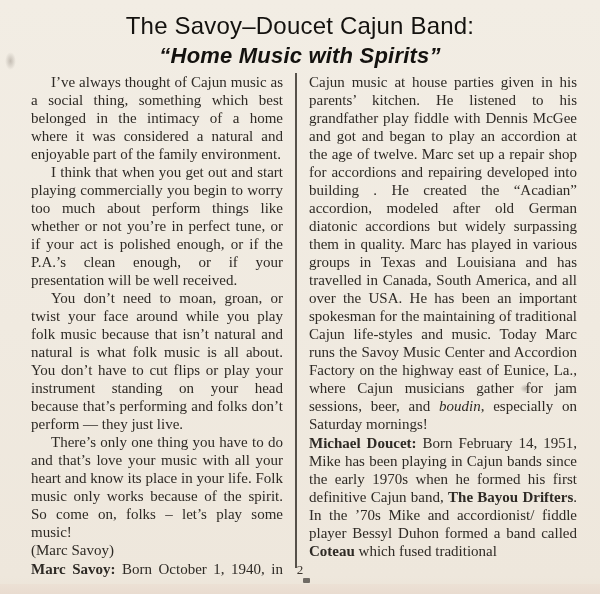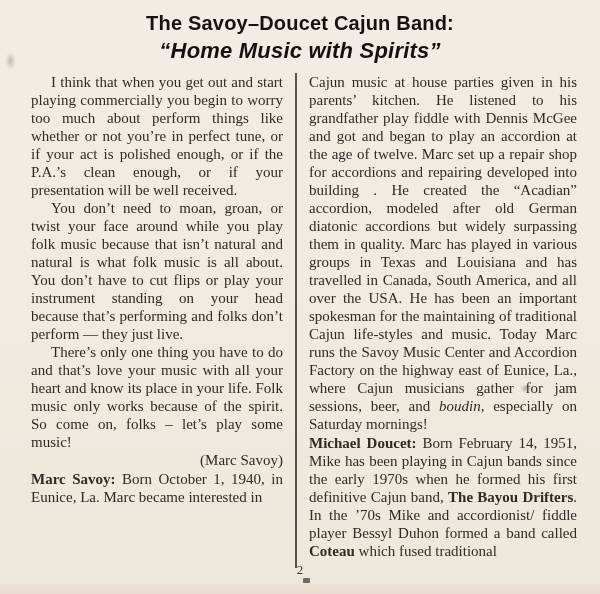--- a/index.html
+++ b/index.html
@@ -19,22 +19,22 @@
     position: absolute;
     top: 12px;
     left: 0;
     right: 0;
     text-align: center;
     color: #14120f;
     font-family: "Liberation Sans", sans-serif;
   }
   .header h1 {
     margin: 0;
-    font-size: 20px;
-    font-weight: 700;
+    font-size: 24px;
+    font-weight: 400;
     letter-spacing: 0.2px;
   }
   .header h2 {
     margin: 3px 0 0 0;
     font-size: 22px;
     font-weight: 700;
     font-style: italic;
     letter-spacing: 0.2px;
   }
   
@@ -56,21 +56,21 @@
   .col.left  { width: 252px; }
   .col.right { width: 268px; }
   .divider {
     flex: 0 0 auto;
     width: 2px;
     margin: 0 12px 10px 12px;
     background: rgba(52, 47, 41, 0.82);
   }
   .col p { margin: 0; }
   p.indent { text-indent: 20px; }
-  p.attribution { text-align: right; }
+  p.attribution { }
   p.bio { margin-top: 1px; }
   .bold { font-weight: bold; }
   .italic { font-style: italic; }
   
   .page-number {
     position: absolute;
     left: 0;
     right: 0;
     top: 562px;
     text-align: center;
@@ -108,20 +108,21 @@
 <div class="page">
 
   <div class="header">
     <h1>The Savoy–Doucet Cajun Band:</h1>
     <h2>“Home Music with Spirits”</h2>
   </div>
 
   <div class="columns">
 
     <div class="col left">
+      <p class="indent">I’ve always thought of Cajun music as a social thing, something which best belonged in the intimacy of a home where it was considered a natural and enjoyable part of the family environment.</p>
       <p class="indent">I think that when you get out and start playing commercially you begin to worry too much about perform things like whether or not you’re in perfect tune, or if your act is polished enough, or if the P.A.’s clean enough, or if your presentation will be well received.</p>
       <p class="indent">You don’t need to moan, groan, or twist your face around while you play folk music because that isn’t natural and natural is what folk music is all about. You don’t have to cut flips or play your instrument standing on your head because that’s performing and folks don’t perform — they just live.</p>
       <p class="indent">There’s only one thing you have to do and that’s love your music with all your heart and know its place in your life. Folk music only works because of the spirit. So come on, folks – let’s play some music!</p>
       <p class="attribution">(Marc Savoy)</p>
       <p class="bio"><span class="bold">Marc Savoy:</span><span> Born October 1, 1940, in Eunice, La. Marc became interested in</span></p>
     </div>
 
     <div class="divider"></div>
 
     <div class="col right">

